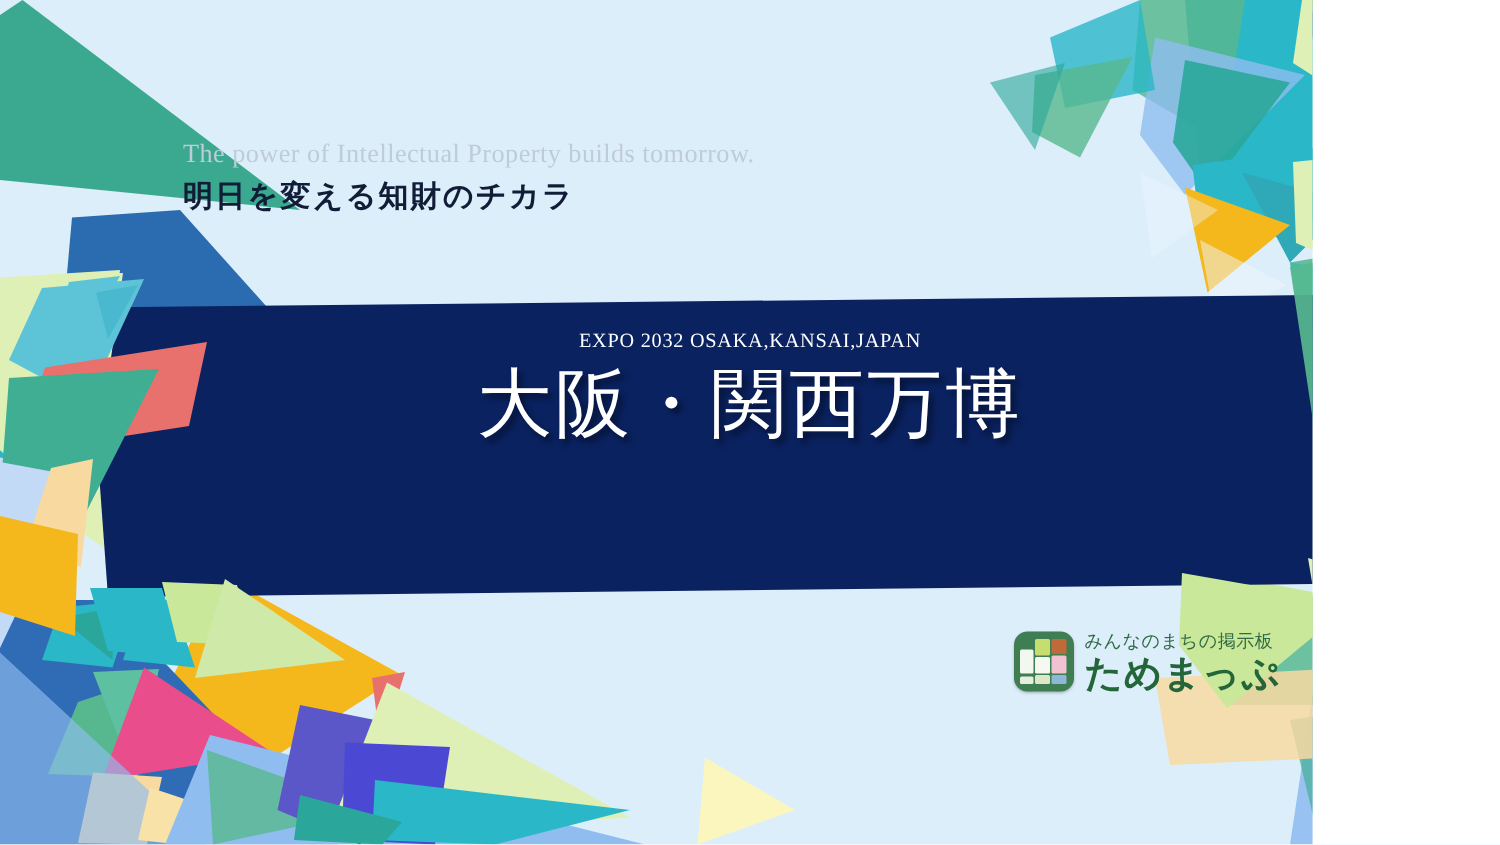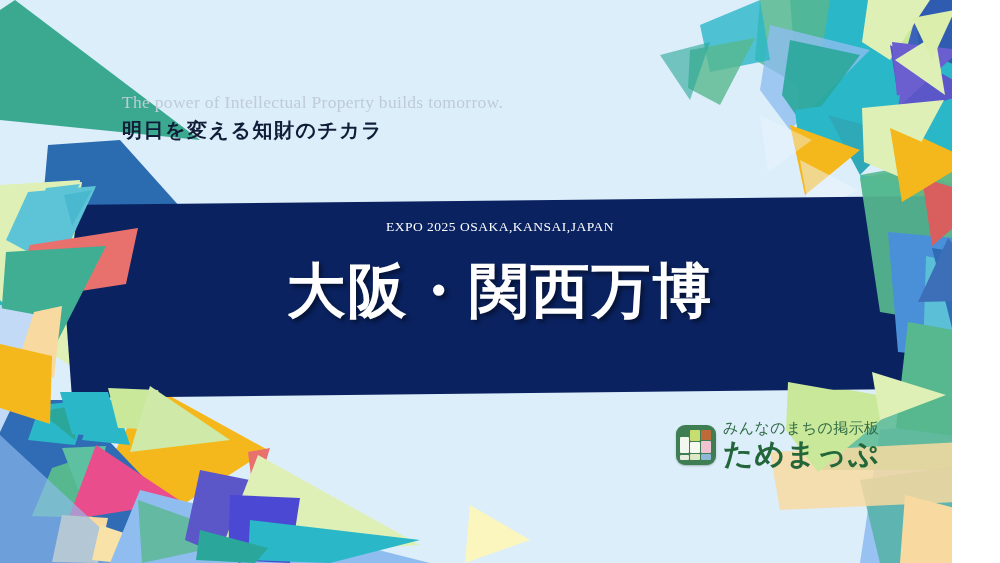--- a/index.html
+++ b/index.html
@@ -2,21 +2,21 @@
 <html><head>
 <meta charset="utf-8">
 <style>
   html, body {
     margin: 0;
     padding: 0;
     background: #ffffff;
   }
   #poster {
     position: relative;
-    width: 952px;
+    width: 875px;
     height: 563px;
     overflow: hidden;
     background: #ddeefb;
     font-family: "Liberation Serif", serif;
   }
   
   #decor {
     position: absolute;
     left: 0; top: 0;
     width: 1000px;
@@ -44,26 +44,26 @@
   .expo-label {
     color: #ffffff;
     font-size: 13.5px;
     letter-spacing: 0.5px;
     margin-top: 14px;
     white-space: nowrap;
     font-family: "Liberation Serif", serif;
   }
   .headline {
     color: #ffffff;
-    font-size: 59px;
-    font-weight: 700;
+    font-size: 50px;
+    font-weight: 400;
     line-height: 1.30;
     text-align: center;
     letter-spacing: 2px;
-    margin-top: 18px;
+    margin-top: 2px;
     text-shadow: 3px 3px 4px rgba(0,0,0,0.45);
     font-family: "DejaVu Serif", "Liberation Serif", serif;
     white-space: nowrap;
   }
   
   .tagline-wrap {
     position: absolute;
     left: 122px;
     top: 92px;
     width: 560px;
@@ -102,28 +102,28 @@
     position: relative;
     flex: none;
   }
   .logo-text {
     display: flex;
     flex-direction: column;
     line-height: 1;
   }
   .logo-sub {
     color: #2f6b44;
-    font-size: 15px;
+    font-size: 12px;
     letter-spacing: 0.4px;
     font-family: "DejaVu Sans", "Liberation Sans", sans-serif;
     white-space: nowrap;
   }
   .logo-name {
     color: #23663a;
-    font-size: 30px;
+    font-size: 25px;
     font-weight: 700;
     letter-spacing: 0.5px;
     margin-top: 3px;
     font-family: "DejaVu Sans", "Liberation Sans", sans-serif;
     white-space: nowrap;
   }
 </style>
 </head>
 <body>
 
@@ -245,21 +245,21 @@
     <polygon points="150,386 230,440 130,452" fill="#cfe9a8"></polygon>
   </svg>
 
   <div class="tagline-wrap">
     <div class="tagline-en">The power of Intellectual Property builds tomorrow.</div>
     <div class="tagline-ja">明日を変える知財のチカラ</div>
   </div>
 
   <div class="banner">
     <div class="banner-content">
-      <div class="expo-label">EXPO 2025 OSAKA,KANSAI,JAPAN</div>
+      <div class="expo-label">EXPO 2032 OSAKA,KANSAI,JAPAN</div>
       <div class="headline">
         <div>大阪・関西万博</div>
       </div>
     </div>
   </div>
 
   <div class="logo">
     <div class="logo-icon">
       <svg viewBox="0 0 40 40" width="40" height="40">
         <rect x="4" y="12" width="9" height="16" rx="1" fill="#f2f7ef"></rect>

